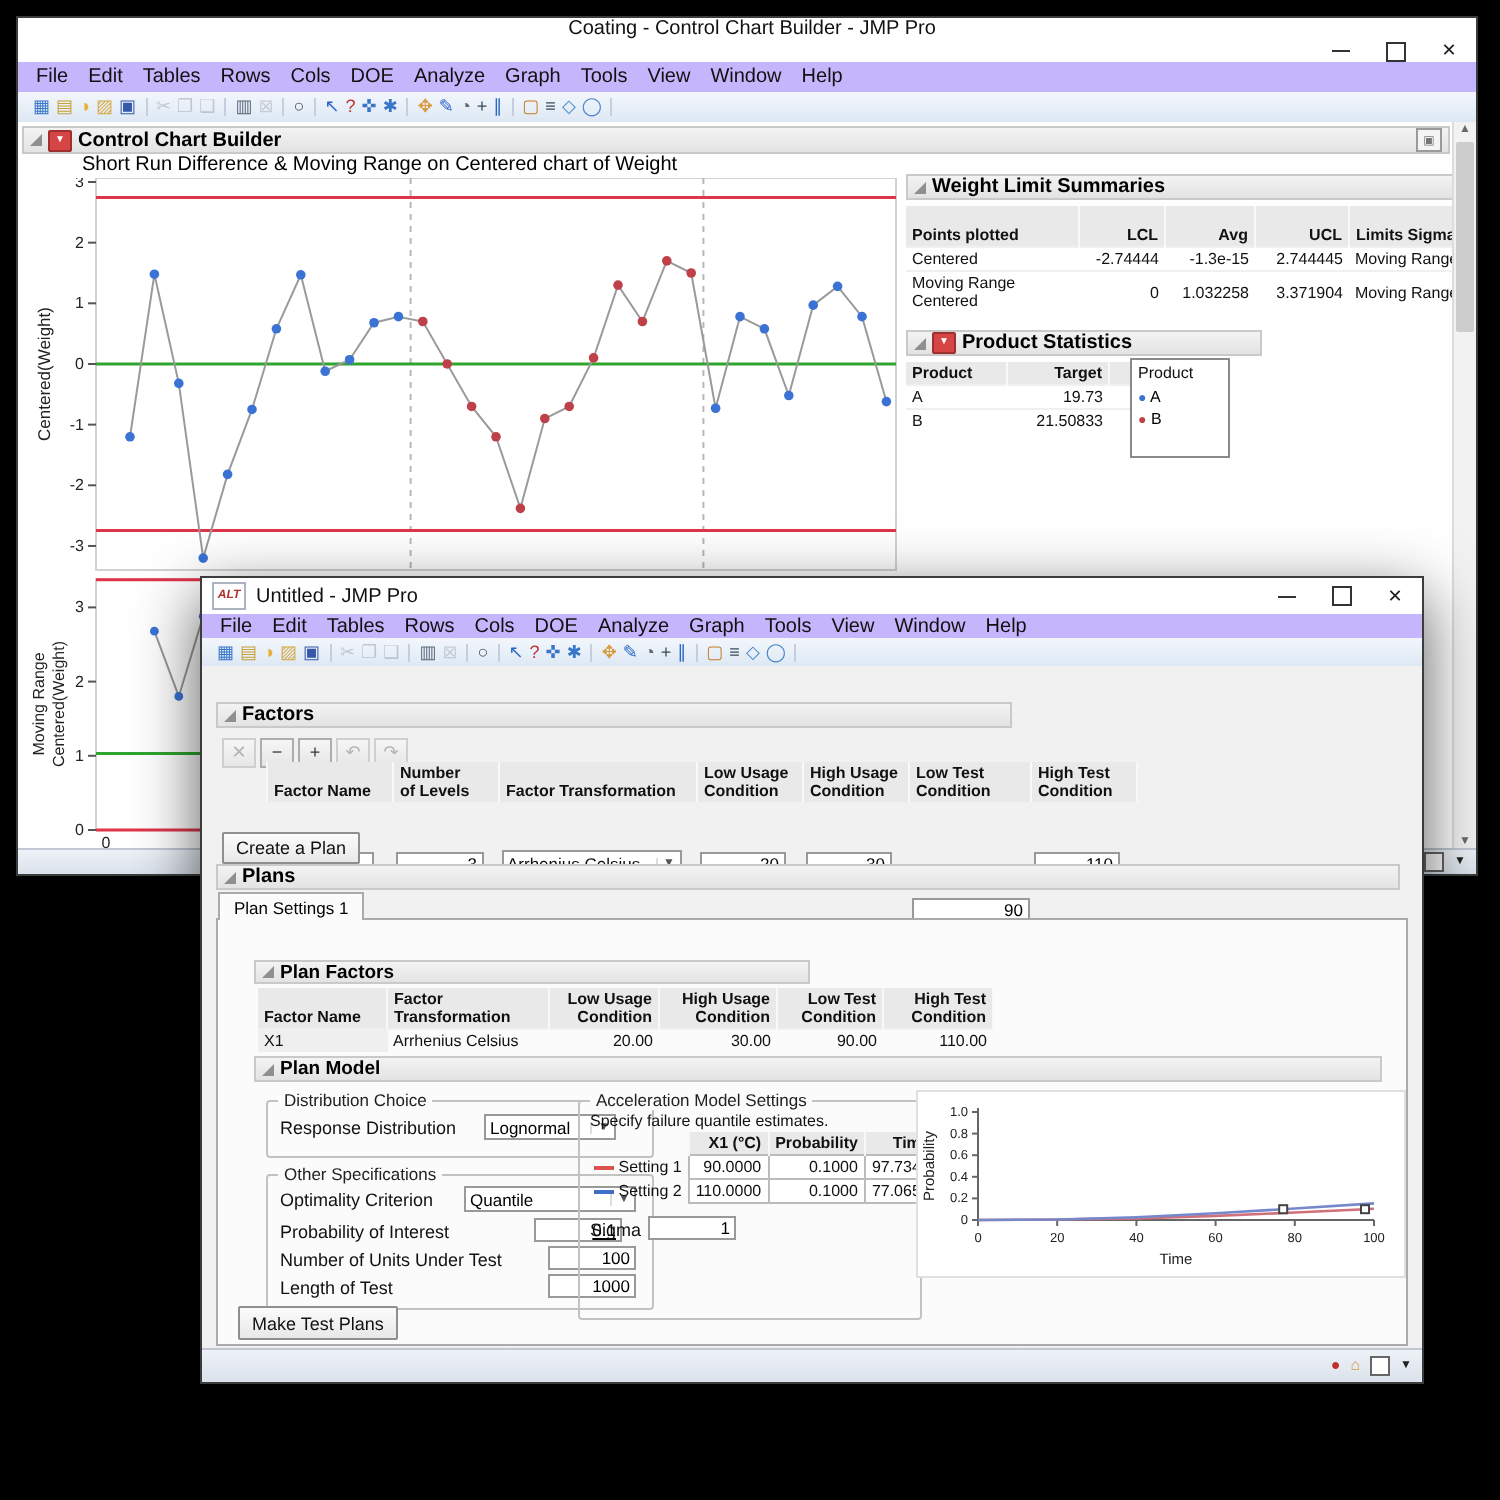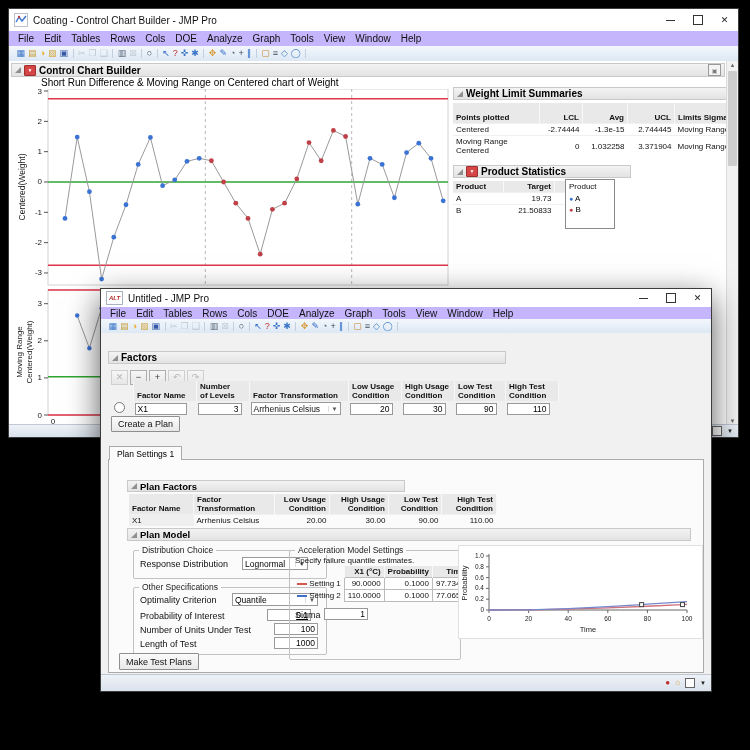--- a/index.html
+++ b/index.html
@@ -44,21 +44,21 @@
   .tbtn.dis{color:#b5b5b5;border-color:#cfcfcf;}
   .vscroll{position:absolute;width:11px;background:#f2f2f2;border-left:1px solid #dcdcdc;}
   .vscroll .arr{position:absolute;left:0;right:0;text-align:center;font-size:6px;color:#6a6a6a;}
   .vscroll .thumb{position:absolute;left:1px;right:1px;background:#cdcdcd;border-radius:1px;}
   svg text{font-family:"Liberation Sans","DejaVu Sans",sans-serif;}
 </style>
 </head>
 <body>
 
 <div class="win" style="left:8px;top:8px;width:729px;height:428px;">
-  <div class="titlebar" style="height:22px;">
+  <div class="titlebar" style="height:22px;flex-direction:column;">
     <svg width="14" height="14" style="margin-left:5px;" viewBox="0 0 14 14">
         <rect x="0.5" y="0.5" width="13" height="13" fill="#fff" stroke="#b9c2cc"></rect>
         <polyline points="2,9 5,4 8,8 12,3" fill="none" stroke="#3b73d4" stroke-width="1.4"></polyline>
         <circle cx="5" cy="4" r="1.2" fill="#bf4048"></circle>
       </svg>
     <span class="tt">Coating - Control Chart Builder - JMP Pro</span>
     <div class="winbtns">
       <span class="wb">
           <span class="ming"></span>
         </span>
@@ -419,28 +419,32 @@
         <tr>
           <td style="border:none;"><span class="radio"></span></td>
           <td style="border:none;padding:1px 1px;"><input class="tin" style="width: 52px;" value="X1"></td>
           <td style="border:none;padding:1px 1px;"><input class="tin num" style="width: 44px;" value="3"></td>
           <td style="border:none;padding:1px 1px;"><span class="dd" style="width:90px;">
                   <span>Arrhenius Celsius</span>
                   <span class="ar">▼</span>
                 </span></td>
           <td style="border:none;padding:1px 1px;"><input class="tin num" style="width: 43px;" value="20"></td>
           <td style="border:none;padding:1px 1px;"><input class="tin num" style="width: 43px;" value="30"></td>
-          <td style="border:none;padding:1px 1px;"><input class="tin num" style="width: 41px;" value="90"></td>
+          <td style="border:none;padding:1px 1px;"><input class="tin num" style="width: 59px; margin-top: 47px;" value="90"></td>
           <td style="border:none;padding:1px 1px;"><input class="tin num" style="width: 43px;" value="110"></td>
         </tr>
       </tbody>
         </table>
     </div>
     <span class="btn" style="position:absolute;left:10px;top:83px;height:12px;">Create a Plan</span>
 
+    <div class="obar" style="left:7px;top:99px;width:592px;height:13px;">
+      <span class="tri"></span>
+      <span class="lbl">Plans</span>
+    </div>
     <div style="position:absolute;left:8px;top:113px;height:13px;padding:0 7px;background:#fbfbfb;border:1px solid #aaa;border-bottom:none;font-size:8.5px;display:flex;align-items:center;z-index:2;">
         <span>Plan Settings 1</span>
       </div>
 
     <div style="position:absolute;left:7px;top:126px;width:594px;height:212px;background:#fbfbfb;border:1px solid #aaa;">
       <div class="obar" style="left:18px;top:20px;width:278px;height:12px;">
         <span class="tri"></span>
         <span class="lbl" style="font-size:9.5px;">Plan Factors</span>
       </div>
       <table class="rtab" style="position:absolute;left:20px;top:34px;table-layout:fixed;">

